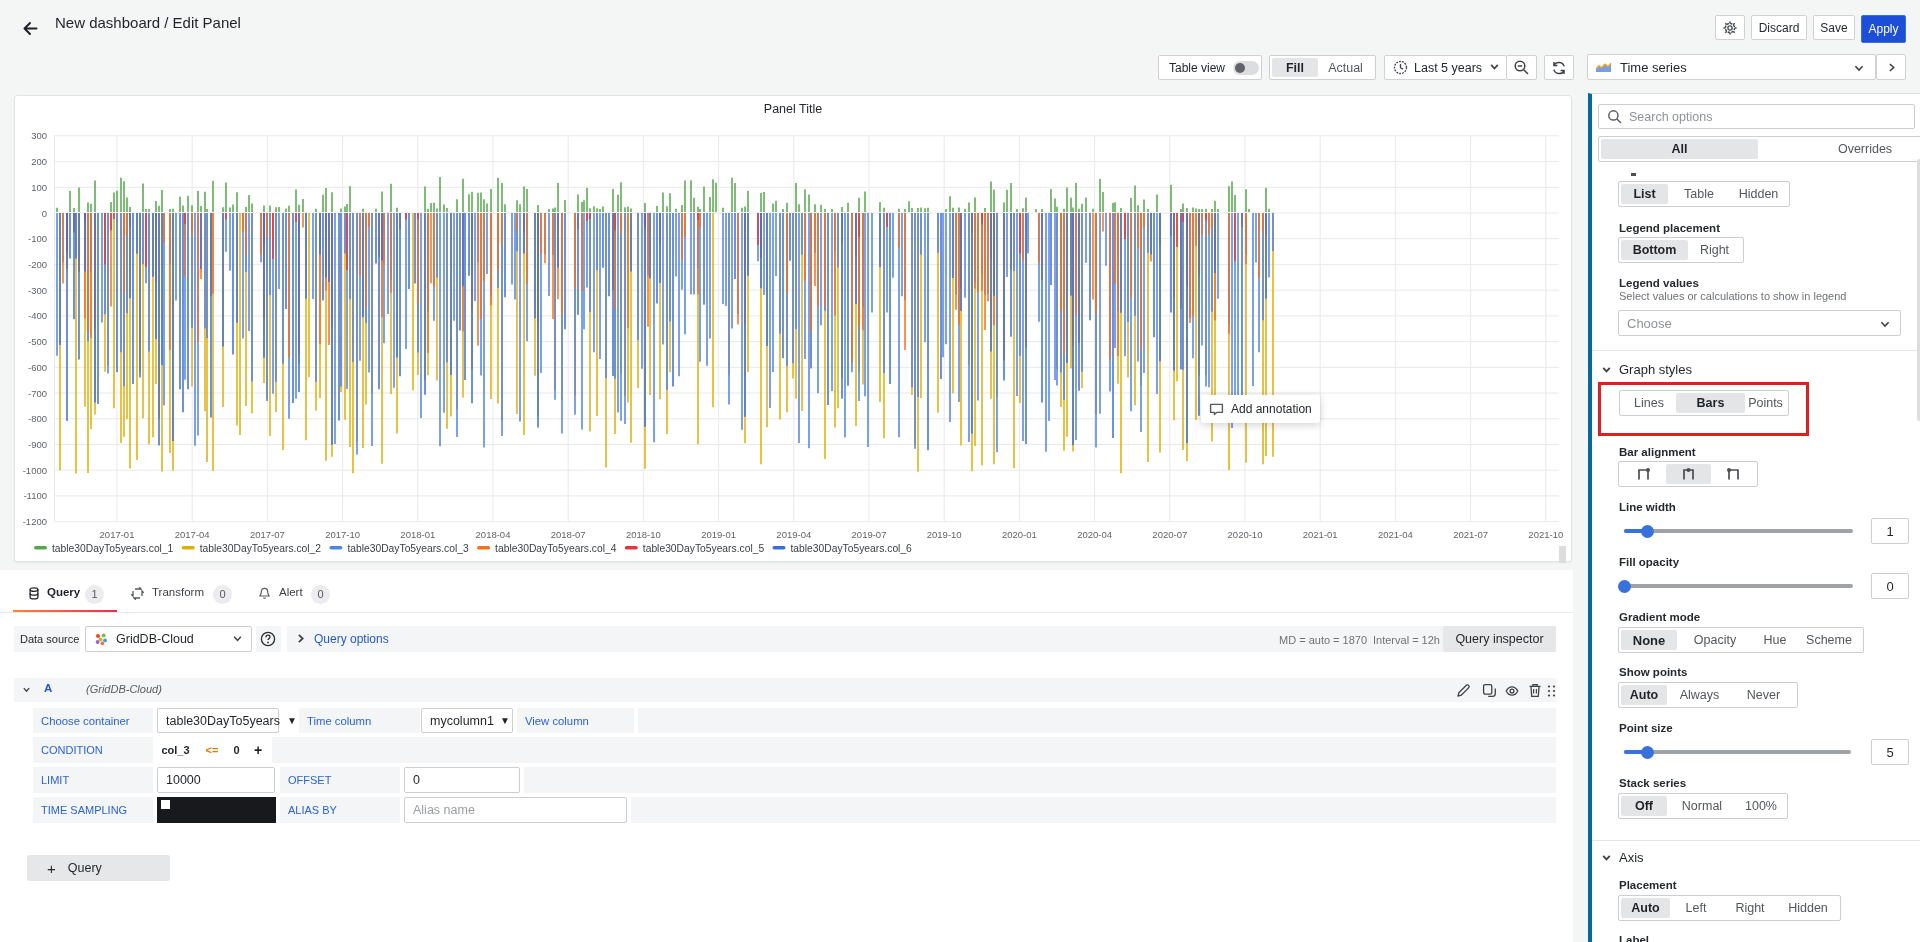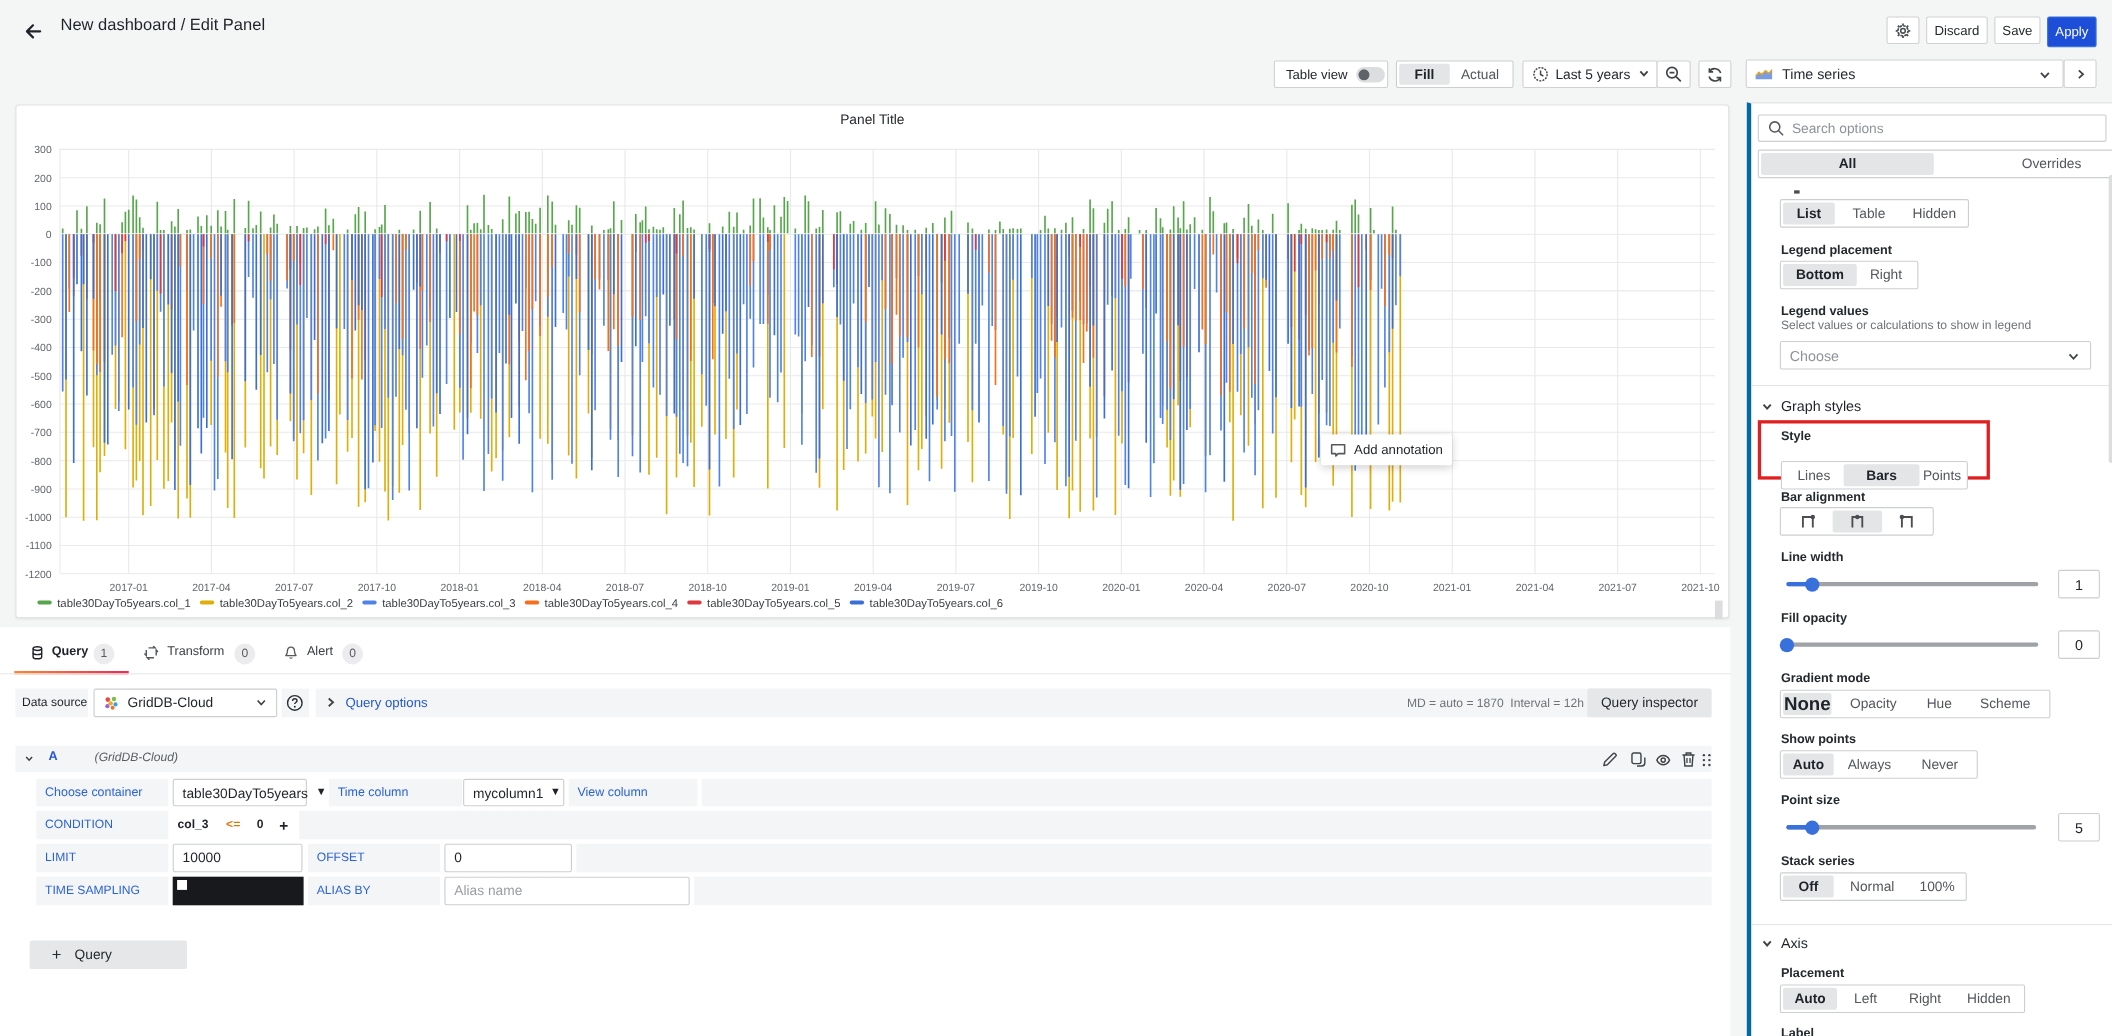--- a/index.html
+++ b/index.html
@@ -307,21 +307,21 @@
         </svg></span></div>
     <div class="ab" style="left:0;top:256px;width:332px;height:1px;background:#e4e5e6"></div>
     <div class="ico" style="left:9px;top:270px;width:11px;height:11px">
       <svg width="11" height="11" viewBox="0 0 11 11" style="">
         <path d="M2.2 3.8499999999999996 L5.5 7.48 L8.8 3.8499999999999996" fill="none" stroke="#3f4348" stroke-width="1.8"></path>
       </svg>
     </div>
     <div class="ab" style="left:27px;top:268px;font-size:13px;font-weight:500;color:#1f2329">Graph styles</div>
     <div class="ab" style="left:6px;top:288px;width:211px;height:54px;border:3.5px solid #e02020"></div>
     <div class="lbl" style="left:27px;top:297px">Style</div>
-    <div class="seg" style="left:27px;top:325px;width:170px;height:26px">
+    <div class="seg" style="left:27px;top:296px;width:170px;height:26px">
       <span style="width:54px;font-size:12.5px">Lines</span>
       <span class="on" style="width:69px;font-size:12.5px">Bars</span>
       <span style="flex:1;font-size:12.5px">Points</span>
     </div>
     <div class="lbl" style="left:27px;top:352px">Bar alignment</div>
     <div class="seg" style="left:26px;top:367px;width:140px;height:26px">
       <span style="width:45px">
         <svg width="15" height="14" viewBox="0 0 15 14" style="">
           <path d="M3 12.5V3h9v9.5" fill="none" stroke="#4a4e53" stroke-width="1.7"></path>
           <circle cx="12" cy="3" r="2" fill="#4a4e53"></circle>
@@ -344,21 +344,21 @@
     <div class="slider" style="left:32px;top:435px;width:229px"></div>
     <div class="fillb" style="left:32px;top:435px;width:24px"></div>
     <div class="knob" style="left:49px;top:430.5px"></div>
     <div class="vbox" style="left:279px;top:424px">1</div>
     <div class="lbl" style="left:27px;top:462px">Fill opacity</div>
     <div class="slider" style="left:32px;top:490px;width:229px"></div>
     <div class="knob" style="left:26px;top:485.5px"></div>
     <div class="vbox" style="left:279px;top:479px">0</div>
     <div class="lbl" style="left:27px;top:517px">Gradient mode</div>
     <div class="seg" style="left:26px;top:533px;width:246px;height:26px">
-      <span class="on" style="width:44px;font-size:17px">None</span>
+      <span class="on" style="width:56px;font-size:13px">None</span>
       <span style="width:76px;font-size:12.5px">Opacity</span>
       <span style="width:44px;font-size:12.5px">Hue</span>
       <span style="flex:1;font-size:12.5px">Scheme</span>
     </div>
     <div class="lbl" style="left:27px;top:572px">Show points</div>
     <div class="seg" style="left:26px;top:588px;width:180px;height:26px">
       <span class="on" style="width:46px;font-size:12.5px">Auto</span>
       <span style="width:65px;font-size:12.5px">Always</span>
       <span style="flex:1;font-size:12.5px">Never</span>
     </div>

